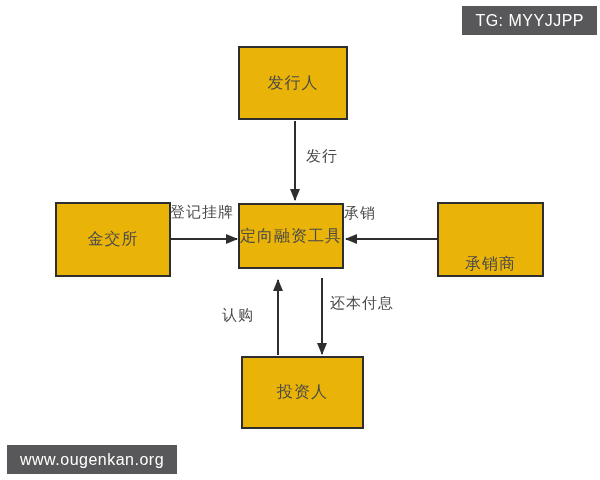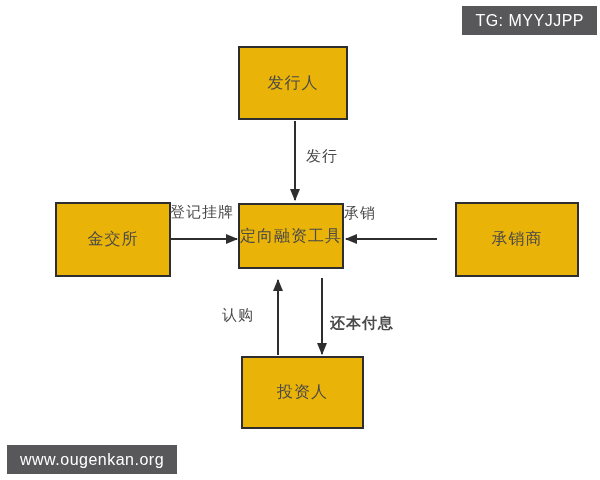--- a/index.html
+++ b/index.html
@@ -39,36 +39,36 @@
     display: flex;
     align-items: center;
     justify-content: center;
     font-size: 16px;
     color: #4a4a4a;
     letter-spacing: 1px;
   }
   .node-issuer      { left: 238px; top: 46px;  width: 110px; height: 74px; }
   .node-exchange    { left: 55px;  top: 202px; width: 116px; height: 75px; }
   .node-instrument  { left: 238px; top: 203px; width: 106px; height: 66px; }
-  .node-underwriter { left: 455px; top: 202px; width: 124px; height: 75px; }
+  .node-underwriter { left: 437px; top: 202px; width: 107px; height: 75px; align-items: flex-end; }
   .node-investor    { left: 241px; top: 356px; width: 123px; height: 73px; }
 
   
   .edge-label {
     position: absolute;
     font-size: 15px;
     color: #4a4a4a;
     white-space: nowrap;
     letter-spacing: 1px;
   }
   .label-issue     { left: 306px; top: 147px; }
   .label-listing   { left: 170px; top: 203px; }
   .label-underwrite{ left: 344px; top: 204px; }
   .label-subscribe { left: 222px; top: 306px; }
-  .label-repay     { left: 330px; top: 314px; font-weight: bold; }
+  .label-repay     { left: 330px; top: 294px; }
 
   .arrows-layer {
     position: absolute;
     left: 0; top: 0;
     width: 600px;
     height: 480px;
     pointer-events: none;
   }
 </style>
 </head>

